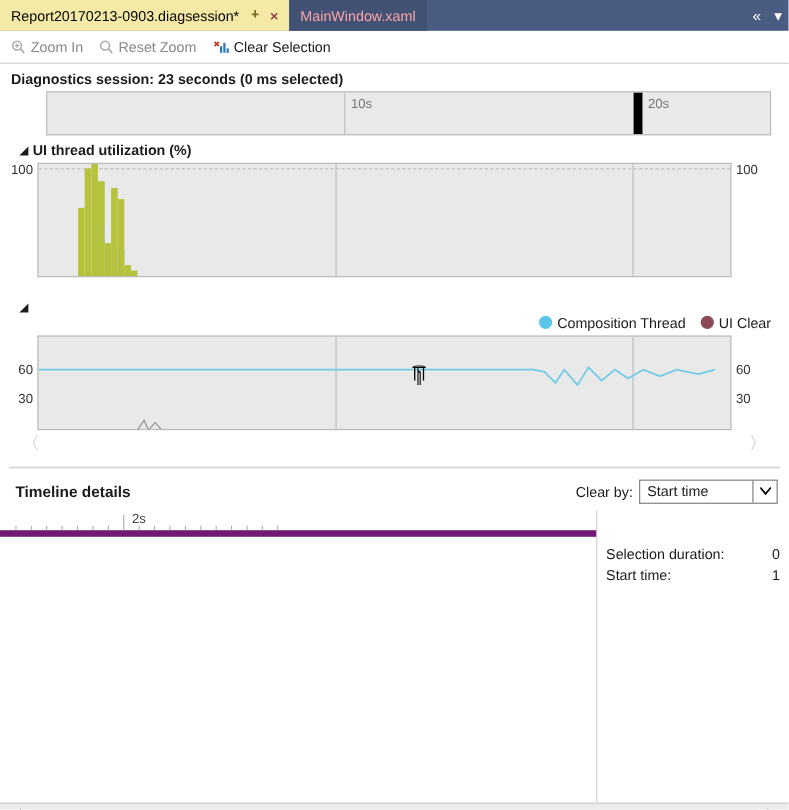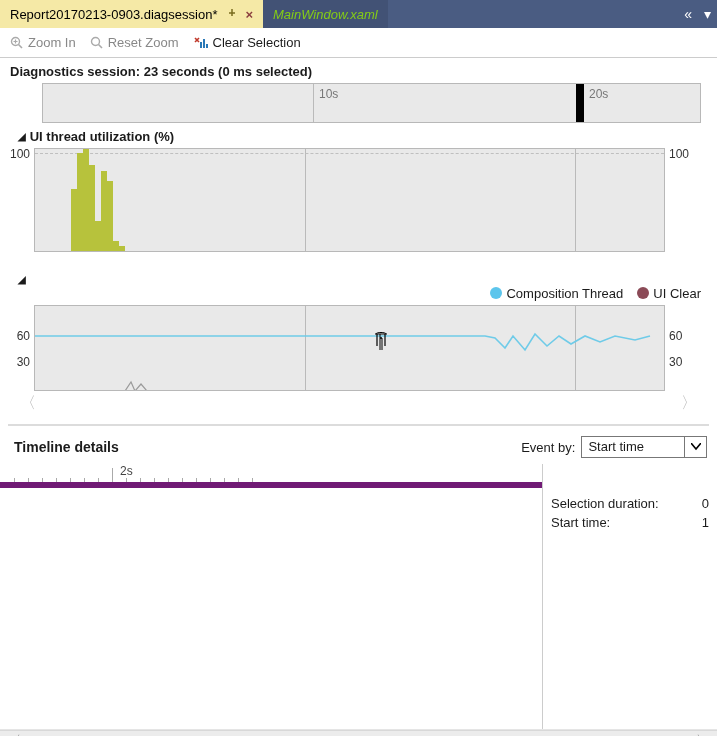--- a/index.html
+++ b/index.html
@@ -2,21 +2,21 @@
 <html><head>
 <meta charset="utf-8">
 <style>
   * { box-sizing: border-box; margin: 0; padding: 0; font-family: "Segoe UI", Tahoma, sans-serif; }
   body { width: 717px; height: 736px; background: #fff; font-size: 13px; color: #1b1b1b; overflow: hidden; }
 
   
   .topbar { background: #4a5c82; height: 28px; display: flex; align-items: stretch; }
   .tab { display: flex; align-items: center; padding: 0 10px; height: 28px; font-size: 13px; position: relative; }
   .tab.active { background: #f5e9a6; color: #000; }
-  .tab.inactive { background: #425275; color: #84cc16; font-style: italic; }
+  .tab.inactive { background: #425275; color: #fca5a5; }
   .pin { margin-left: 10px; font-size: 11px; }
   .close { margin-left: 8px; font-size: 13px; font-weight: bold; color: #8a3e3e; cursor: pointer; }
   .spacer { flex: 1; }
   .winctrl { color: #fff; padding: 0 6px; display: flex; align-items: center; font-size: 14px; }
 
   
   .toolbar { height: 30px; border-bottom: 1px solid #ccc; display: flex; align-items: center; padding: 0 10px; gap: 14px; }
   .tbtn { display: flex; align-items: center; gap: 4px; color: #888; }
   .tbtn.enabled { color: #1b1b1b; }
   .tbtn .iconwrap { display: inline-flex; }
@@ -209,21 +209,21 @@
 
   <div class="scrollerrow">
     <span>〈</span>
     <span>〉</span>
   </div>
 </div>
 
 <div class="detailshead">
   <span class="title">Timeline details</span>
   <div class="sortwrap">
-    <span>Event by:</span>
+    <span>Clear by:</span>
     <div class="sortselect">
       <div class="val">Start time</div>
       <div class="dd">
         <svg width="10" height="8">
             <path d="M0 0 L5 6 L10 0" fill="none" stroke="#000" stroke-width="1.6"></path>
           </svg>
       </div>
     </div>
   </div>
 </div>

